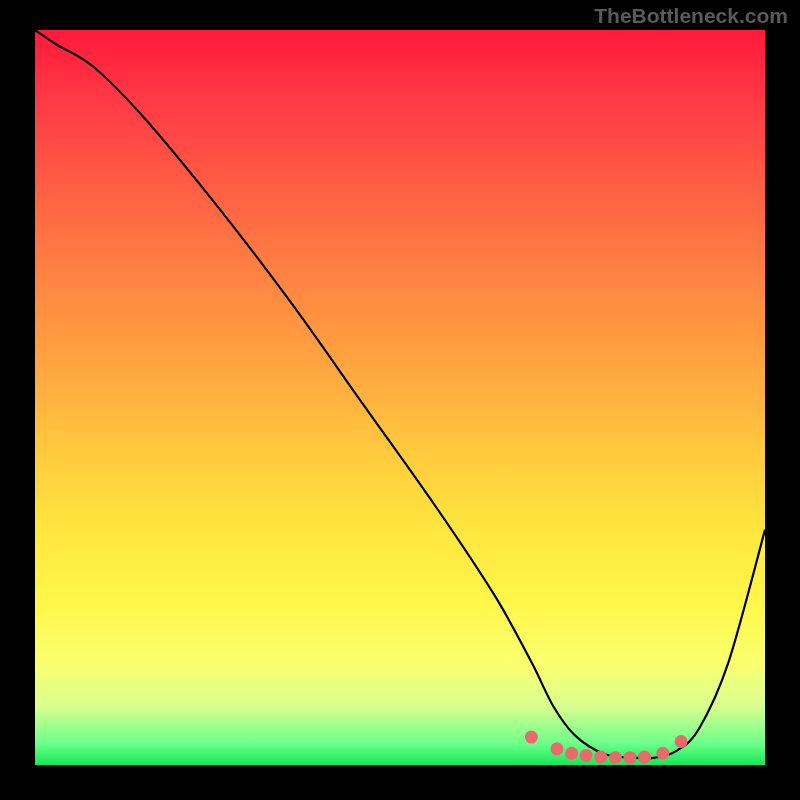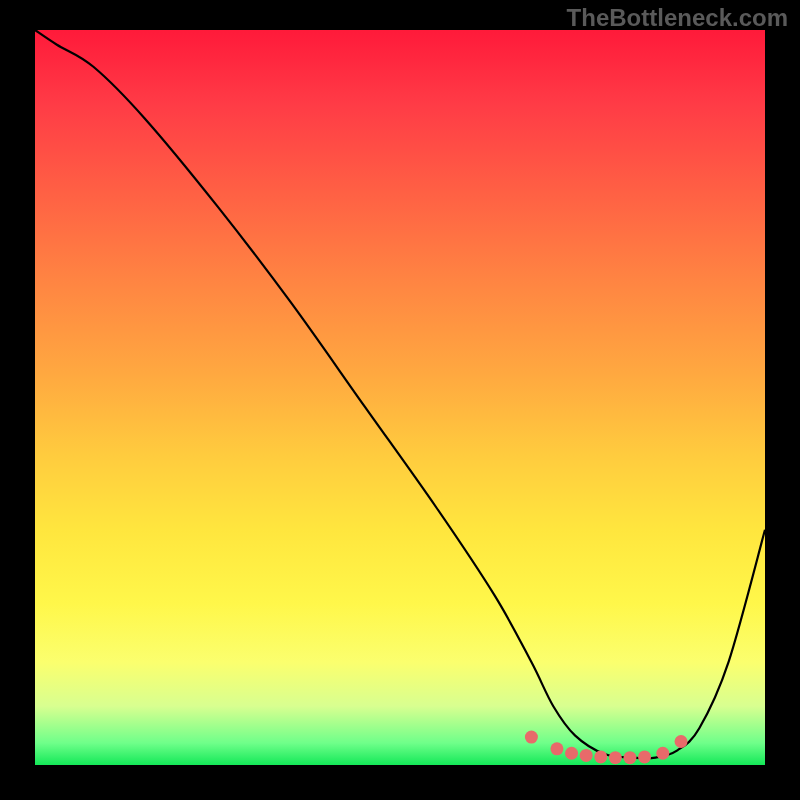--- a/index.html
+++ b/index.html
@@ -9,21 +9,21 @@
     background: #000;
     position: relative;
     font-family: Arial, sans-serif;
     overflow: hidden;
   }
   .watermark {
     position: absolute;
     top: 4px;
     right: 12px;
     color: #5a5a5a;
-    font-size: 24px;
+    font-size: 21px;
     font-weight: bold;
     z-index: 10;
   }
   .plot-area {
     position: absolute;
     left: 35px;
     top: 30px;
     width: 730px;
     height: 735px;
   }

